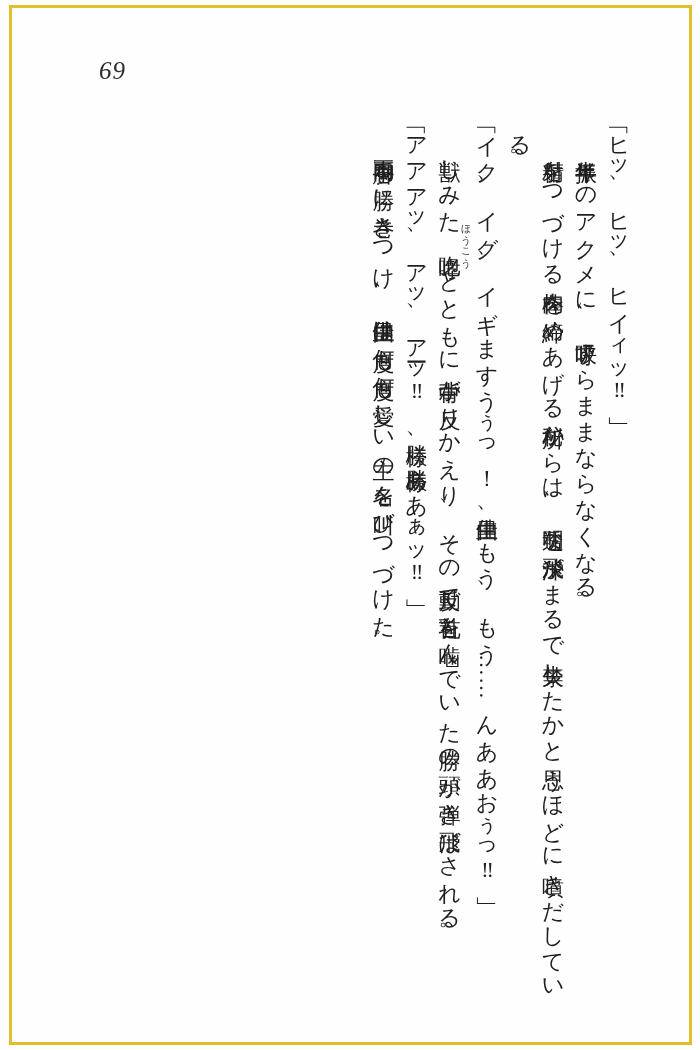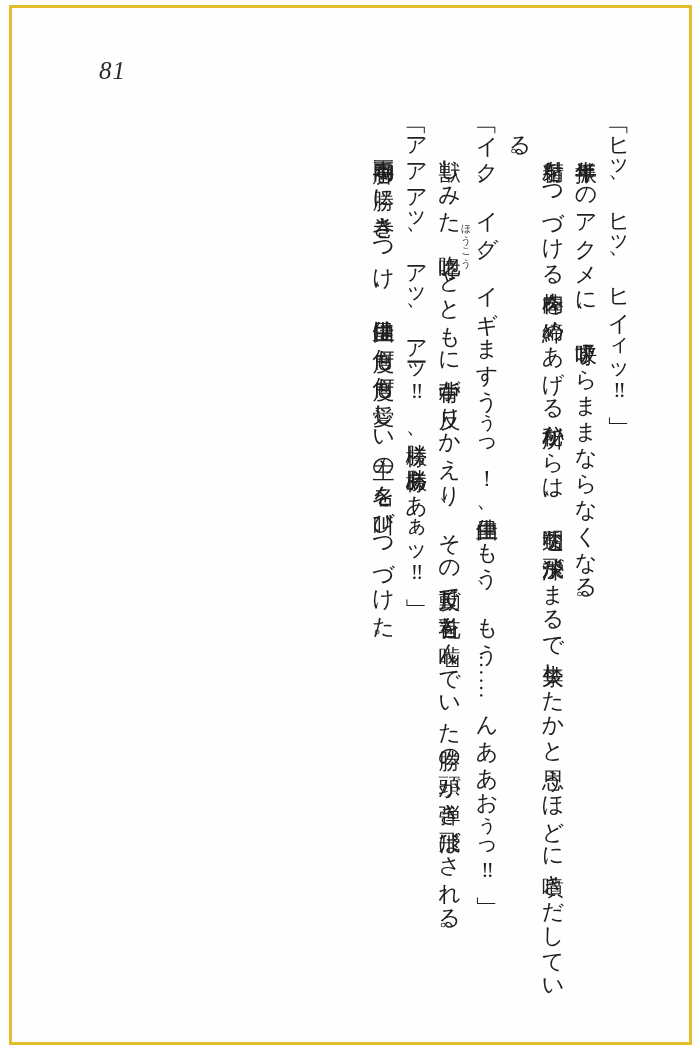--- a/index.html
+++ b/index.html
@@ -59,21 +59,21 @@
     font-size: 10px;
     letter-spacing: 0;
     color: #3a3a3a;
   }
 </style>
 </head>
 <body>
 
 <div class="page">
   <div class="frame"></div>
-  <div class="page-number">81</div>
+  <div class="page-number">69</div>
   <div class="text-block">
       <p class="">「ヒッ、ヒッ、ヒイィッ‼」</p>
       <p class="indent">半年振りのアクメに、呼吸すらままならなくなる。</p>
       <p class="indent">射精をつづける肉棒を締めあげる秘所からは、透明な飛沫がまるで失禁したかと思うほどに噴きだしている。</p>
       <p class="">「イク、イグ、イギますうぅっ！　由佳里、もう、もう……んああおぅっ‼」</p>
       <p class="indent">獣じみた<ruby>咆哮<rt>ほうこう</rt></ruby>とともに背中が反りかえり、その反動で乳首を噛んでいた勝の頭が弾き飛ばされる。</p>
       <p class="">「アアアッ、アッ、アーッ‼　勝様、勝様ああぁッ‼」</p>
       <p class="indent">両手両脚を勝に巻きつけ、由佳里は何度も何度も愛しい主の名を叫びつづけた。</p>
     </div>
 </div>

